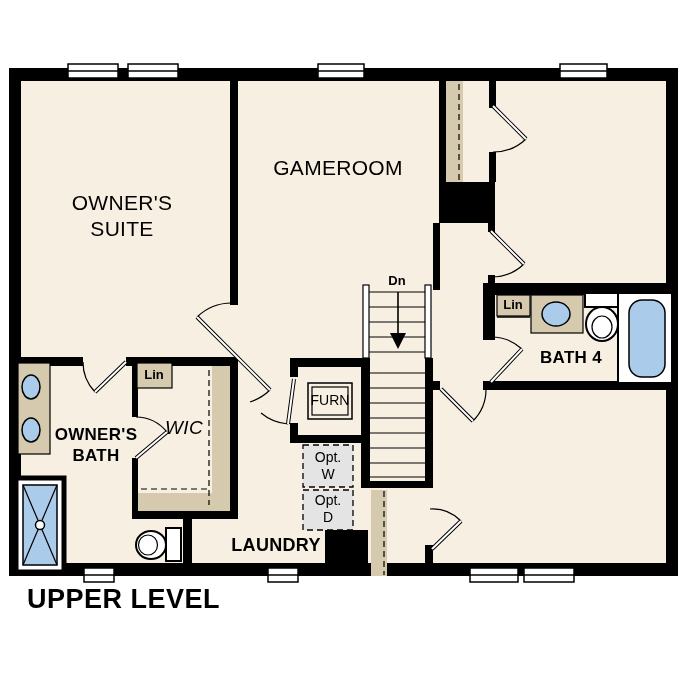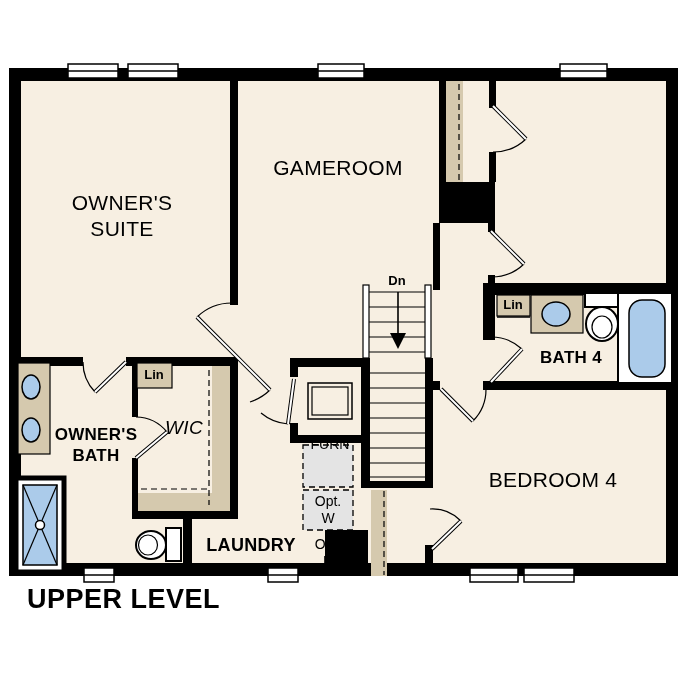--- a/index.html
+++ b/index.html
@@ -3,26 +3,26 @@
 <meta charset="utf-8">
 <style>
   html,body{margin:0;padding:0;background:#fff;}
   #stage{position:relative;width:687px;height:687px;background:#ffffff;overflow:hidden;
          font-family:"Liberation Sans", sans-serif;}
   #plan-svg{position:absolute;left:0;top:0;}
   .lbl{position:absolute;transform:translate(-50%,-50%);color:#000;text-align:center;
        white-space:pre-line;line-height:1.22;letter-spacing:.3px;}
   .room{font-weight:normal;font-size:21px;}
   .room-sm{font-weight:bold;font-size:17px;}
-  .ann{font-size:14px;font-weight:normal;letter-spacing:0;margin-top:44px;}
+  .ann{font-size:14px;font-weight:normal;letter-spacing:0;}
   .ann-sm{font-size:13px;font-weight:bold;letter-spacing:0;}
   #plan-title{position:absolute;left:16px;top:583px;transform:none;text-align:left;
        font-weight:bold;font-size:27px;letter-spacing:.5px;margin-left:11px;}
   .wic-lbl{font-size:19px;font-style:italic;}
-  .laundry-lbl{font-size:18px;font-weight:bold;}
+  .laundry-lbl{font-size:18px;font-weight:bold;margin-left:25px;}
 </style>
 </head>
 <body>
 
 <div id="stage">
 
 <svg id="plan-svg" width="687" height="687" viewBox="0 0 687 687">
 
   <rect x="9" y="68" width="669" height="508" style="fill:var(--c-floor,#f7efe2)"></rect>
 
@@ -194,21 +194,20 @@
 
   <g style="fill:var(--c-optional,#e4e4e4);stroke:#000;stroke-width:1.3;stroke-dasharray:6 4">
     <rect x="303" y="445" width="50" height="42"></rect>
     <rect x="303" y="490" width="50" height="40"></rect>
   </g>
 </svg>
 
 <div class="lbl room" style="left:122px;top:216px">OWNER'S
 SUITE</div>
 <div class="lbl room" style="left:338px;top:168px">GAMEROOM</div>
-<div class="lbl room" style="left:553px;top:480px">BEDROOM 4</div>
 <div class="lbl room-sm" style="left:96px;top:446px">OWNER'S
 BATH</div>
 <div class="lbl wic-lbl" style="left:184px;top:428px">WIC</div>
 <div class="lbl laundry-lbl" style="left:251px;top:546px">LAUNDRY</div>
 <div class="lbl room-sm" style="left:571px;top:358px">BATH 4</div>
 
 <div class="lbl ann-sm" style="left:154px;top:375px">Lin</div>
 <div class="lbl ann-sm" style="left:513px;top:305px">Lin</div>
 <div class="lbl ann" style="left:330px;top:401px">FURN</div>
 <div class="lbl ann" style="left:328px;top:466px">Opt.

